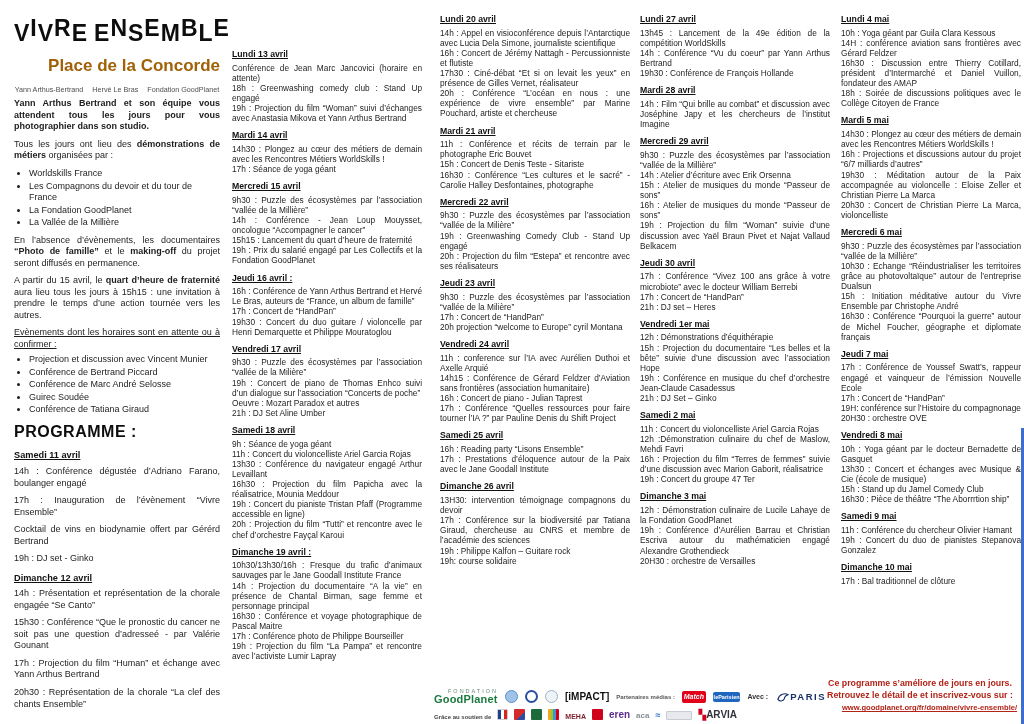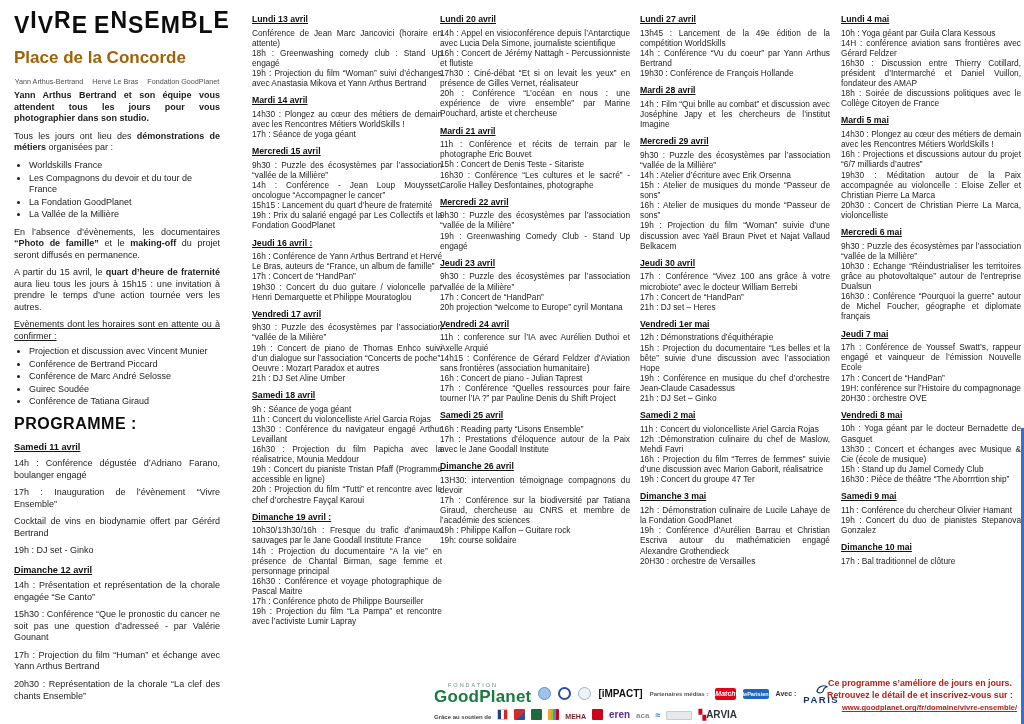--- a/index.html
+++ b/index.html
@@ -4,28 +4,28 @@
 <style>
   * { box-sizing: border-box; }
   html,body { margin:0; padding:0; background:#ffffff; }
   body { width:1024px; height:724px; overflow:hidden;
          font-family:"Liberation Sans","DejaVu Sans",sans-serif; color:#1d1d1d; }
   .page { position:relative; width:1024px; height:724px; background:#fff; }
 
   
   .col { position:absolute; top:0; }
   #col1 { left:14px;  width:206px; font-size:9px;  line-height:1.28; padding-top:6px; }
-  #col2 { left:252px; width:190px; }
+  #col2 { left:232px; width:190px;margin-top:35px; }
   #col3 { left:440px; width:190px; }
   #col4 { left:640px; width:190px; }
   #col5 { left:841px; width:180px; }
   .day-col { font-size:8.3px; line-height:1.22; padding-top:8px; }
 
   
-  .brand { text-align:left; margin:2px 0 4px; }
+  .brand { text-align:right; margin:10px 0 4px; }
   .wavy { font-size:23px; font-weight:800; letter-spacing:1px; color:#0d0d0d; white-space:nowrap; }
   .wavy span { display:inline-block; }
   .wavy span:nth-child(odd)  { transform:translateY(2.5px); }
   .wavy span:nth-child(even) { transform:translateY(-2px); }
   .subtitle { font-size:17px; font-weight:800; margin:10px 0 8px; color:#a16207; }
   .credits { font-size:7.2px; color:#4f4f4f; display:flex; justify-content:center; gap:9px; white-space:nowrap; }
   #col1 p { margin:0 0 6px; text-align:justify; }
   .b { font-weight:bold; }
   .bullets { margin:0 0 6px; padding-left:15px; }
   .bullets li { margin:0 0 1px; text-align:left; }
@@ -37,32 +37,32 @@
   .day-title { font-weight:bold; text-decoration:underline; font-size:8.7px; margin:6px 0 3px; color:#111; }
   #col1 .day-title { font-size:9.2px; margin:8px 0 4px; }
   .evt { margin:0; text-align:justify; }
   #col1 .evt { font-size:9px; }
 
   
   .footer { position:absolute; left:434px; bottom:4px; width:392px; }
   .f-row1 { display:flex; align-items:center; gap:7px; margin-bottom:4px; }
   .gp { display:flex; flex-direction:column; line-height:1; }
   .gp-fond { font-size:5.5px; letter-spacing:2px; color:#6a8a78; margin-left:14px; }
-  .gp-name { font-size:17px; font-weight:bold; color:#1b7a3f; letter-spacing:0.2px; }
+  .gp-name { font-size:11px; font-weight:bold; color:#1b7a3f; letter-spacing:0.2px; }
   .mini-logo { width:13px; height:13px; border-radius:50%; flex:0 0 auto; }
   .ml1 { background:#9fc3e8; border:1px solid #5b8fc9; }
   .ml2 { background:#fff; border:2px solid #2a4ea0; }
   .ml3 { background:#eef3f7; border:1px solid #9fb2c6; }
   .impact { font-size:10px; font-weight:800; color:#111; white-space:nowrap; }
   .pm-label { font-size:6px; font-weight:bold; color:#555; white-space:nowrap; }
   .chip { border-radius:2px; color:#fff; font-weight:800; display:flex; align-items:center; justify-content:center; }
   .match { background:#e2001a; width:26px; height:12px; font-size:7px; font-style:italic; }
   .parisien { background:#1f66c0; width:30px; height:10px; font-size:5.5px; }
   .avec { font-size:7px; font-weight:bold; color:#333; white-space:nowrap; }
-  .paris { display:flex; flex-direction:column; align-items:center; line-height:1; }
+  .paris { display:flex; flex-direction:row; align-items:center; line-height:1; }
   .paris-name { font-size:9.5px; font-weight:800; letter-spacing:1.5px; color:#17306b; }
   .f-row2 { display:flex; align-items:flex-end; gap:6px; }
   .sup-label { font-size:6px; font-weight:bold; color:#444; white-space:nowrap; }
   .sq { width:11px; height:11px; border-radius:1px; flex:0 0 auto; }
   .fr-tric { background:linear-gradient(90deg,#1f3f8f 33%,#fff 33% 66%,#d22 66%); border:1px solid #ccc; }
   .red-brush { background:linear-gradient(135deg,#d42a2a 60%,#2a4ea0 60%); }
   .green-sq { background:#1d6b3a; }
   .multi { background:linear-gradient(90deg,#f5a623 25%,#7ed321 25% 50%,#4a90d9 50% 75%,#d0021b 75%); }
   .meha { font-size:7px; font-weight:800; color:#7a1f2b; }
   .red-sq { background:#d0021b; }
@@ -199,20 +199,21 @@
       <div class="day">
         <div class="day-title">Mardi 21 avril</div>
         <p class="evt">11h : Conférence et récits de terrain par le photographe Eric Bouvet</p>
         <p class="evt">15h : Concert de Denis Teste - Sitariste</p>
         <p class="evt">16h30 : Conférence “Les cultures et le sacré” - Carolie Halley Desfontaines, photographe</p>
       </div>
       <div class="day">
         <div class="day-title">Mercredi 22 avril</div>
         <p class="evt">9h30 : Puzzle des écosystèmes par l’association “vallée de la Milière”</p>
         <p class="evt">19h : Greenwashing Comedy Club - Stand Up engagé</p>
+        <p class="evt">20h : Projection du film “Estepa” et rencontre avec ses réalisateurs</p>
       </div>
       <div class="day">
         <div class="day-title">Jeudi 23 avril</div>
         <p class="evt">9h30 : Puzzle des écosystèmes par l’association “vallée de la Milière”</p>
         <p class="evt">17h : Concert de “HandPan”</p>
         <p class="evt">20h projection “welcome to Europe” cyril Montana</p>
       </div>
       <div class="day">
         <div class="day-title">Vendredi 24 avril</div>
         <p class="evt">11h : conference sur l’IA avec Aurélien Duthoi et Axelle Arquié</p>
@@ -291,20 +292,21 @@
         <div class="day-title">Mardi 5 mai</div>
         <p class="evt">14h30 : Plongez au cœur des métiers de demain avec les Rencontres Métiers WorldSkills !</p>
         <p class="evt">16h : Projections et discussions autour du projet “6/7 milliards d’autres”</p>
         <p class="evt">19h30 : Méditation autour de la Paix accompagnée au violoncelle : Eloise Zeller et Christian Pierre La Marca</p>
         <p class="evt">20h30 : Concert de Christian Pierre La Marca, violoncelliste</p>
       </div>
       <div class="day">
         <div class="day-title">Mercredi 6 mai</div>
         <p class="evt">9h30 : Puzzle des écosystèmes par l’association “vallée de la Millière”</p>
         <p class="evt">10h30 : Echange “Réindustrialiser les territoires grâce au photovoltaïque” autour de l’entreprise Dualsun</p>
+        <p class="evt">15h : Initiation méditative autour du Vivre Ensemble par Christophe André</p>
         <p class="evt">16h30 : Conférence “Pourquoi la guerre” autour de Michel Foucher, géographe et diplomate français</p>
       </div>
       <div class="day">
         <div class="day-title">Jeudi 7 mai</div>
         <p class="evt">17h : Conférence de Youssef Swatt’s, rappeur engagé et vainqueur de l’émission Nouvelle Ecole</p>
         <p class="evt">17h : Concert de “HandPan”</p>
         <p class="evt">19H: conférence sur l’Histoire du compagnonage</p>
         <p class="evt">20H30 : orchestre OVE</p>
       </div>
       <div class="day">

